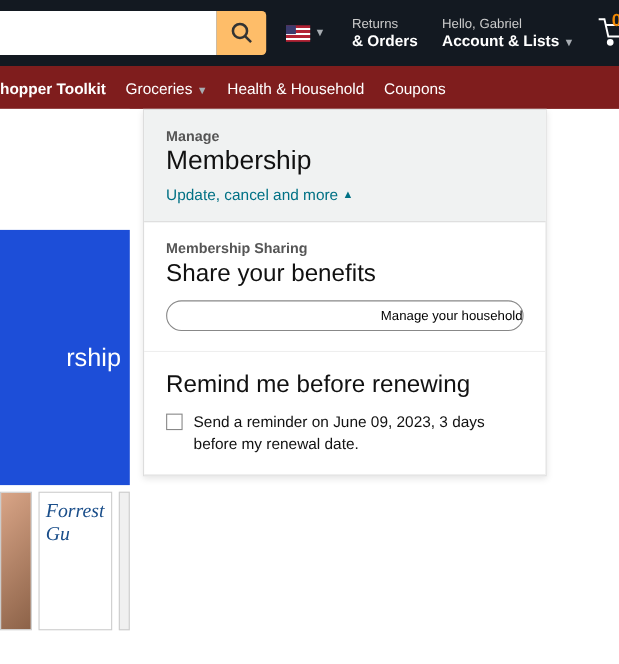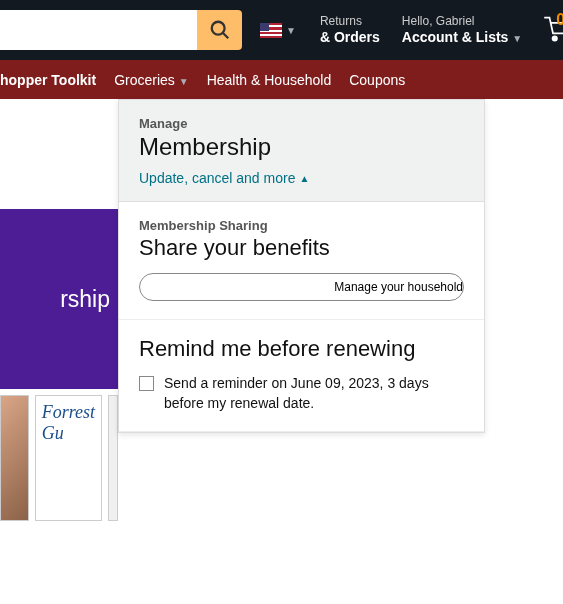--- a/index.html
+++ b/index.html
@@ -25,29 +25,29 @@
 
   
   .nav { background: #7f1d1d; display: flex; align-items: center; height: 39px; gap: 18px; padding: 0 10px 0 0; }
   .nav-item { color: #fff; font-size: 14px; cursor: pointer; white-space: nowrap; }
   .nav-item:first-child { font-weight: 700; }
   .nav .caret { color: #a7acb2; }
 
   
   .content { display: flex; height: calc(604px - 99px); position: relative; }
   .left-bg { flex: 0 0 118px; position: relative; background: #fff; }
-  .blue-panel { background: #4c1d95; color: #fff; height: 180px; margin-top: 110px; display: flex; align-items: center; justify-content: flex-end; padding-right: 8px; font-size: 23px; }
+  .blue-panel { background: #1d4ed8; color: #fff; height: 232px; margin-top: 110px; display: flex; align-items: center; justify-content: flex-end; padding-right: 8px; font-size: 23px; }
   .thumbs { display: flex; gap: 6px; margin-top: 6px; }
   .thumb { height: 126px; flex: 1; background: #ddd; border: 1px solid #ccc; }
   .thumb.t1 { background: linear-gradient(135deg, #d9a587, #8c6248); }
   .thumb.t2 { background: #fff; color: #1a4e8a; font-family: Georgia, serif; font-size: 18px; padding: 6px; font-style: italic; display:flex; align-items:flex-start; }
   .thumb.t3 { width: 10px; background: #f0f0f0; flex: 0 0 10px;}
 
   
-  .panel { position: absolute; left: 118px; top: 0; width: 367px; background: #fff; border: 1px solid #ddd; box-shadow: 0 2px 6px rgba(0,0,0,0.1); }
+  .panel { position: absolute; left: 130px; top: 0; width: 367px; background: #fff; border: 1px solid #ddd; box-shadow: 0 2px 6px rgba(0,0,0,0.1); }
   .panel-head { background: #f0f2f2; padding: 16px 20px 14px; border-bottom: 1px solid #ddd; }
   .p-small { font-size: 13px; color: #555; font-weight: 700; }
   .p-title { font-size: 24px; color: #111; margin: 2px 0 8px; }
   .p-link { color: #007185; font-size: 14px; cursor: pointer; display: inline-flex; align-items: center; gap: 4px; }
   .p-link .arrow-up { font-size: 10px; }
 
   .section { padding: 16px 20px 18px; border-bottom: 1px solid #eee; }
   .s-label { font-size: 13px; color: #555; font-weight: 700; margin-bottom: 2px; }
   .s-title { font-size: 22px; color: #111; margin-bottom: 12px; }
   .pill-btn { display: block; width: 100%; background: #fff; border: 1px solid #888; border-radius: 16px; padding: 6px 0; font-size: 12px; text-align: right; cursor: pointer; }

